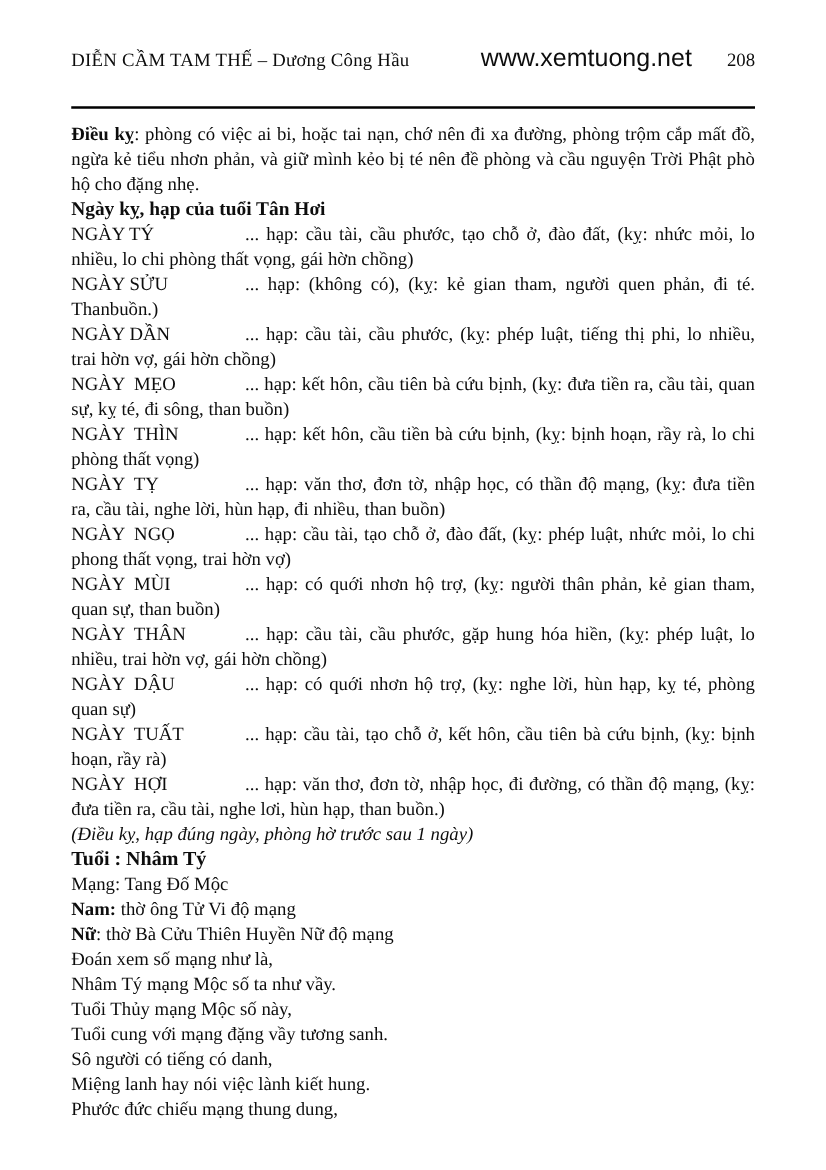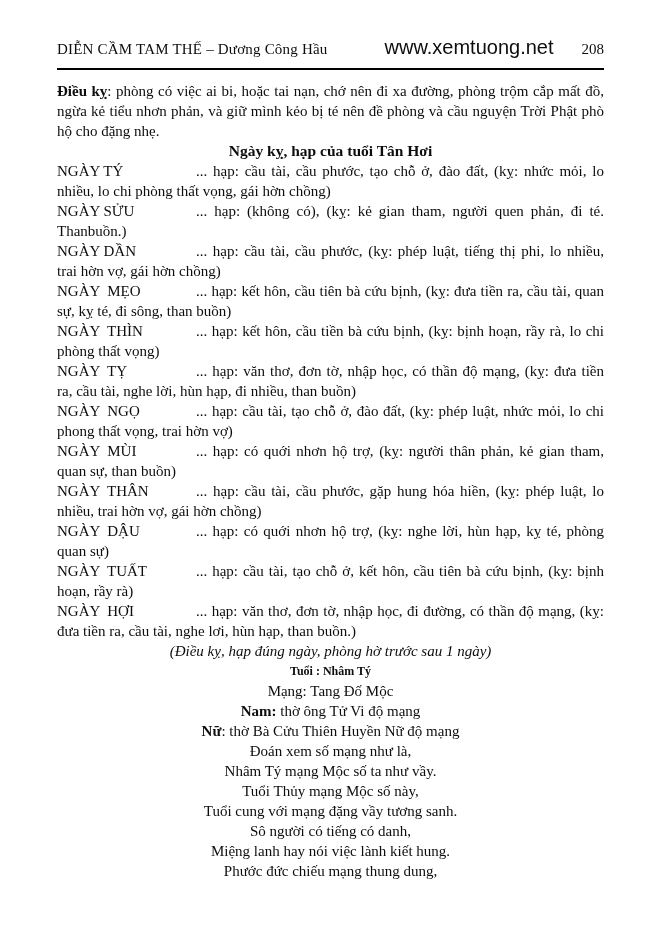--- a/index.html
+++ b/index.html
@@ -14,21 +14,21 @@
   .page {
     box-sizing: border-box;
     width: 661px; height: 936px;
     padding: 36px 57px 0 57px;
   }
   
   .header {
     display: flex;
     align-items: baseline;
     border-bottom: 2px solid #000;
-    padding-bottom: 9px;
+    padding-bottom: 26px;
     font-size: 15px;
   }
   .header .title {
     flex: 1 1 auto;
     letter-spacing: 0.2px;
   }
   .header .site {
     font-family: "Liberation Sans", "DejaVu Sans", sans-serif;
     font-size: 20px;
     margin-right: 28px;
@@ -38,32 +38,32 @@
   
   .content {
     margin-top: 11px;
     font-size: 15px;
     line-height: 20px;
   }
   p { margin: 0; }
   .para { text-align: justify; }
   .para .lead { font-weight: bold; }
 
-  .center { text-align: center; }
+  .center { text-align: left; }
   .heading { font-weight: bold; font-size: 15.5px; }
 
   .day-row { text-align: justify; }
   .day-row .day {
     display: inline-block;
     min-width: 139px;
     white-space: pre;
   }
 
   .note { font-style: italic; }
-  .fortune-title { font-weight: bold; font-size: 12px; }
+  .fortune-title { font-weight: bold; font-size: 16px; }
   .blead { font-weight: bold; margin-top: 12px; }
 </style>
 </head>
 <body>
 
 <div class="page">
 
   <div class="header">
     <span class="title">DIỄN CẦM TAM THẾ – Dương Công Hầu</span>
     <span class="site">www.xemtuong.net</span>

